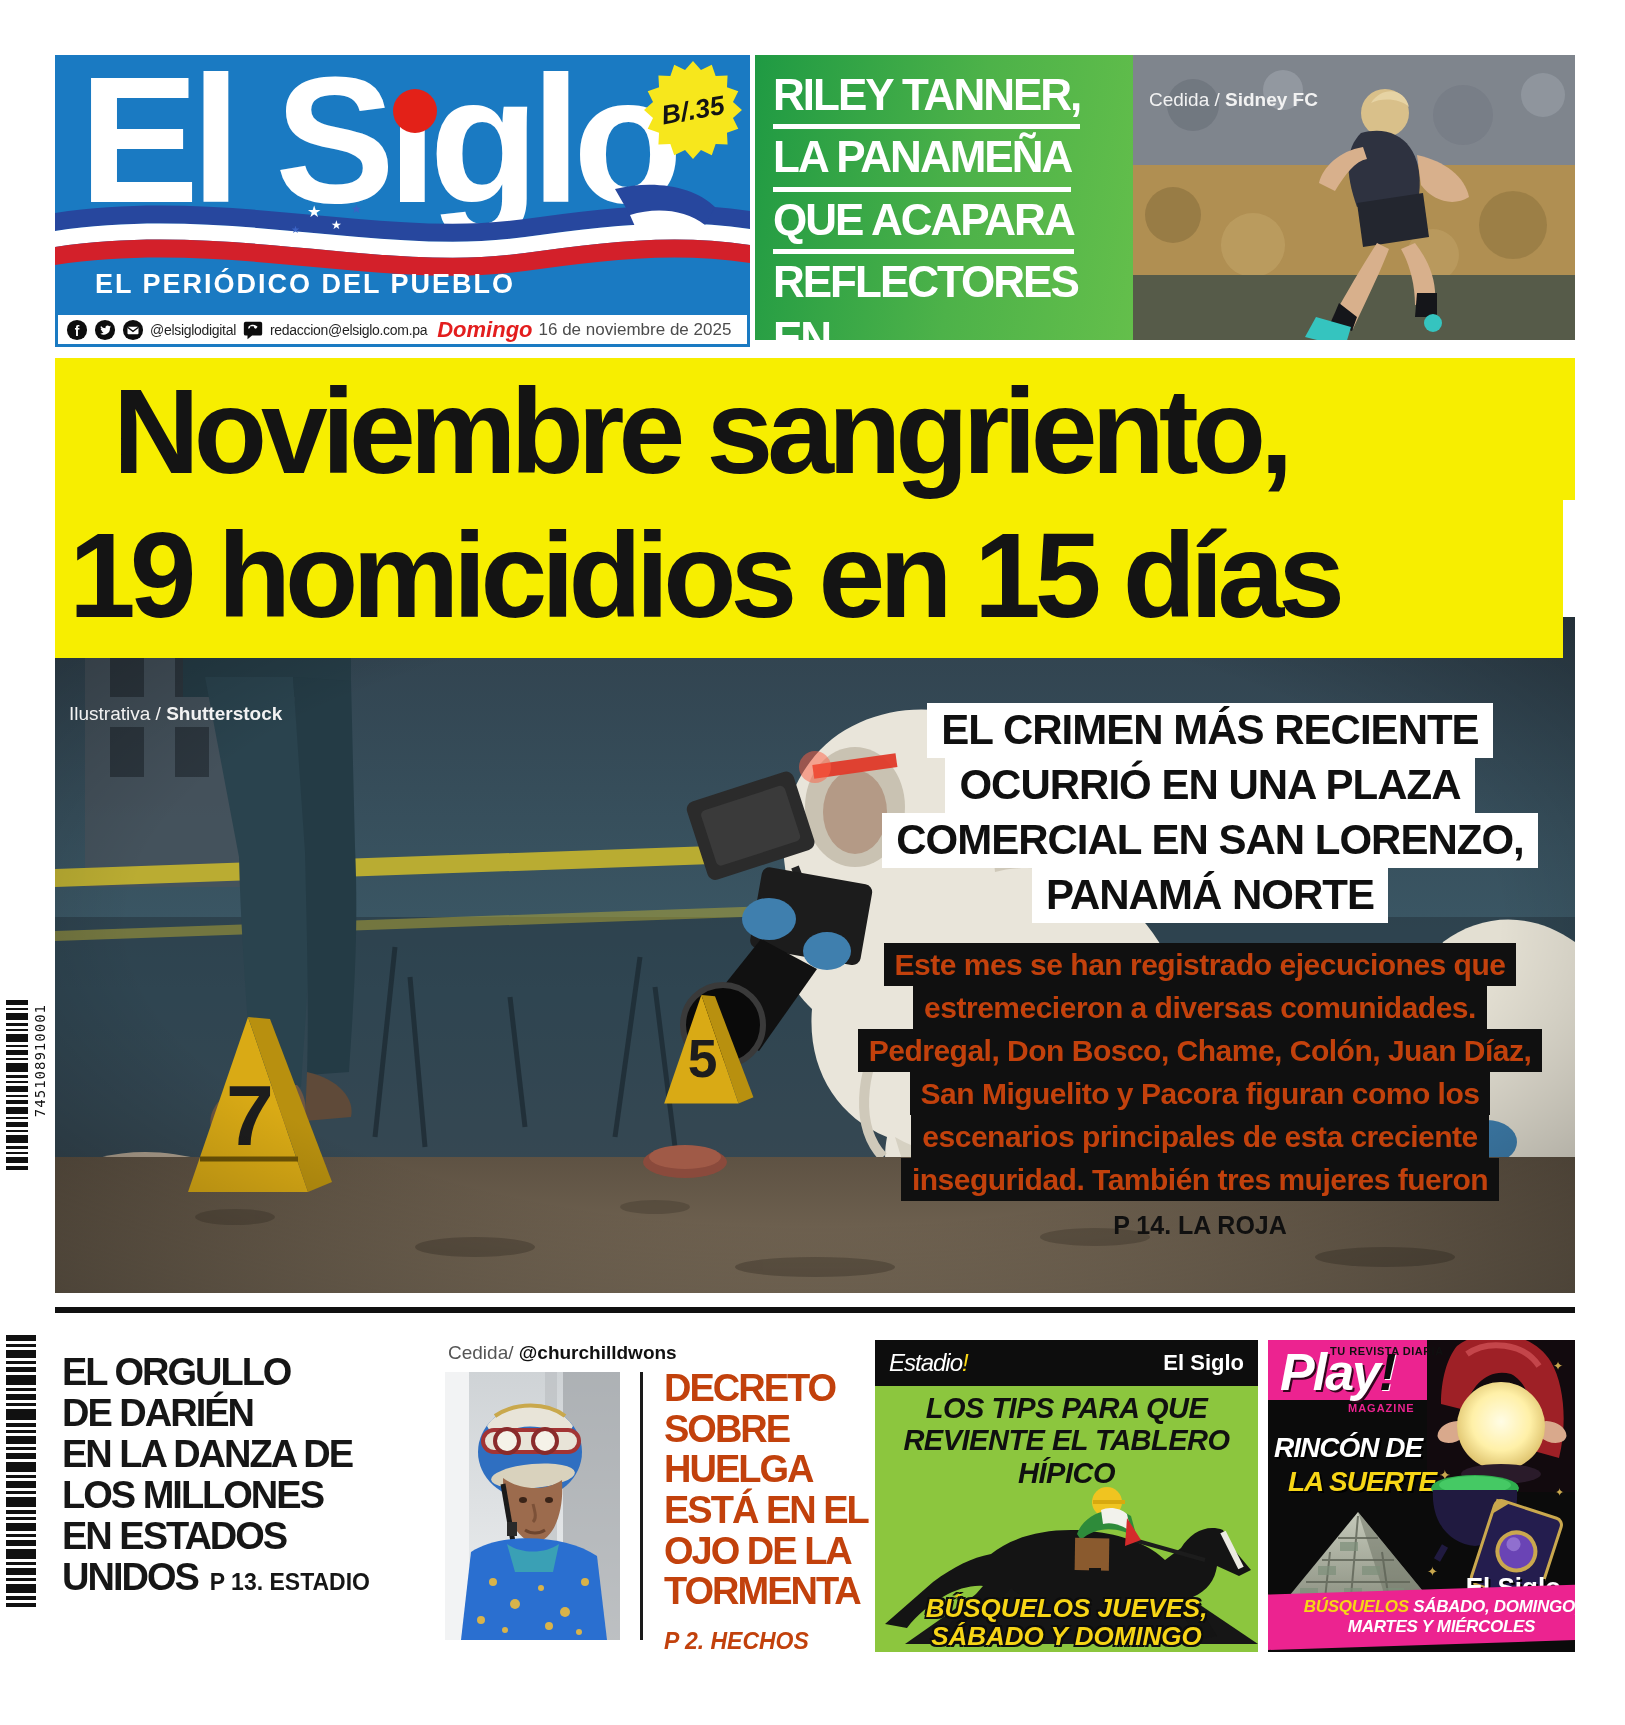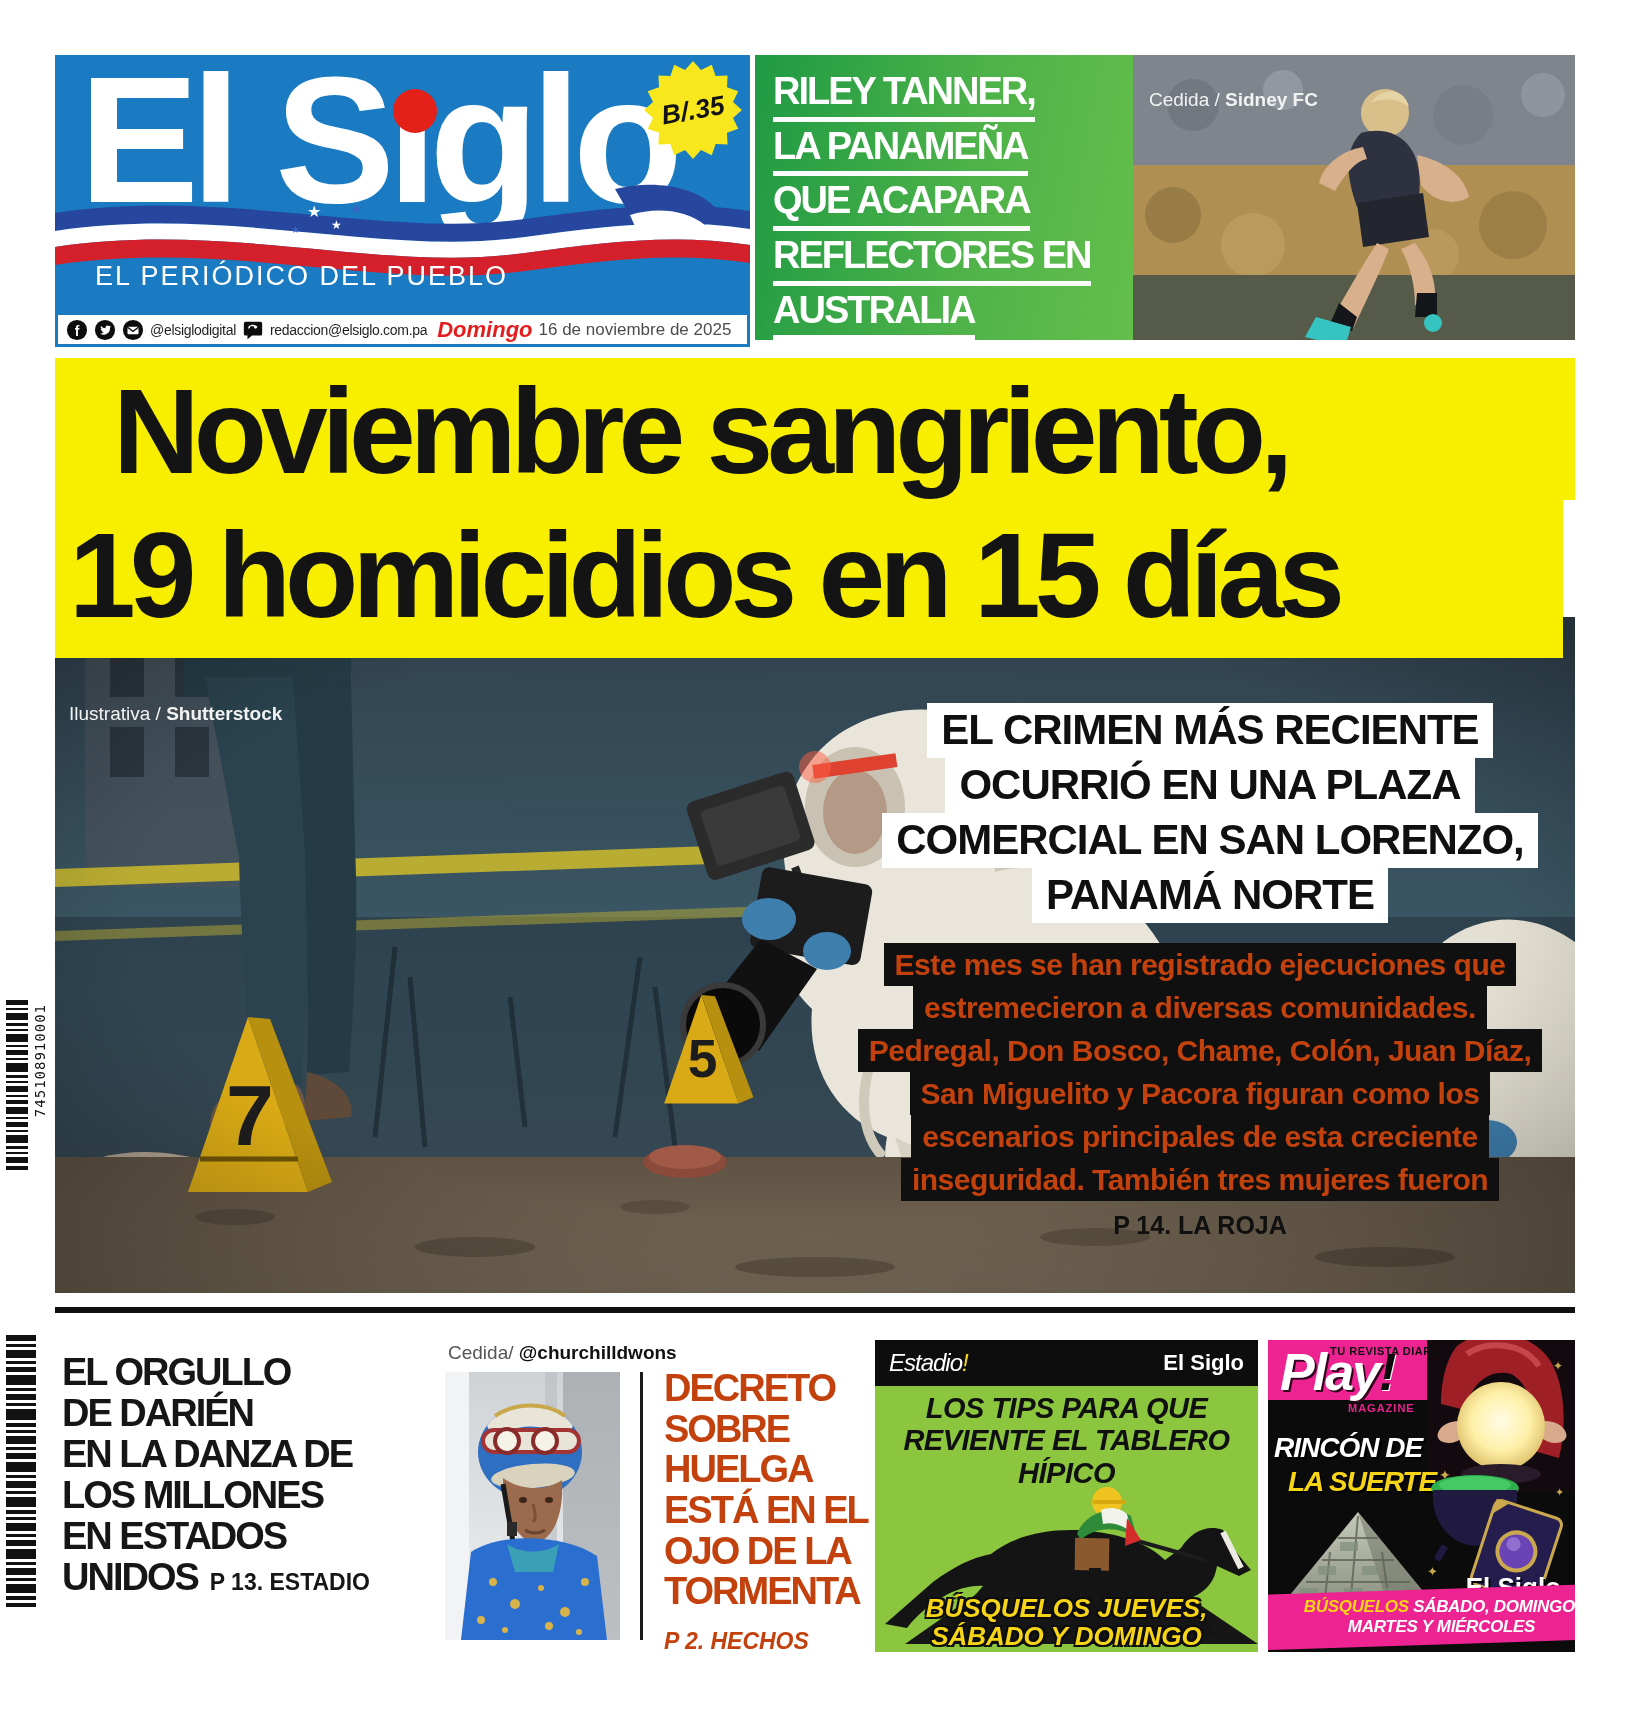--- a/index.html
+++ b/index.html
@@ -5,35 +5,35 @@
   html,body{margin:0;padding:0;background:#e9e9e9;}
   #page{position:relative;width:1625px;height:1725px;background:#ffffff;overflow:hidden;
         font-family:"Liberation Sans","DejaVu Sans",sans-serif;}
   .abs{position:absolute;}
   
   #masthead{left:55px;top:55px;width:580px;height:292px;text-align:right;}
   #masthead-blue{position:absolute;left:0;top:0;width:695px;height:257px;background:#1a7ac2;}
   #logo{position:absolute;left:24px;top:-14px;font-size:180px;font-weight:bold;color:#fff;
         letter-spacing:-8px;line-height:1.1;white-space:nowrap;}
   #logo-dot{position:absolute;left:338px;top:34px;width:44px;height:44px;border-radius:50%;background:#e32118;}
-  #masthead-tagline{position:absolute;left:40px;bottom:20px;font-size:27px;font-weight:normal;
+  #masthead-tagline{position:absolute;left:40px;bottom:12px;font-size:27px;font-weight:bold;
         color:#fff;letter-spacing:2px;}
   #price-badge{position:absolute;right:6px;top:4px;width:102px;height:102px;}
   #price-badge text{font-weight:bold;font-style:italic;}
   #masthead-bar{position:absolute;left:0;top:257px;width:695px;height:35px;background:#fff;
         border:3px solid #1a7ac2;box-sizing:border-box;display:flex;align-items:center;
         padding:0 8px;gap:6px;white-space:nowrap;overflow:hidden;}
   .soc-ic{width:22px;height:22px;flex:0 0 auto;}
   #social-handle,#email-text{font-size:14px;color:#1f1f1f;letter-spacing:-0.3px;}
   #day-name{font-size:22px;font-weight:bold;font-style:italic;color:#e31e1e;margin-left:4px;}
   #date-text{font-size:17px;color:#4c4c4c;}
   
   #green-box{left:755px;top:55px;width:378px;height:285px;box-sizing:border-box;
         background:linear-gradient(100deg,#1f9a43 0%,#4db249 55%,#64bf4b 100%);padding:12px 18px 0 18px;}
-  #green-box .g-line{font-size:38px;font-weight:bold;color:#fff;letter-spacing:-2px;line-height:1.28;}
+  #green-box .g-line{font-size:44px;font-weight:bold;color:#fff;letter-spacing:-2px;line-height:1.28;}
   #green-box .g-line span{display:inline-block;border-bottom:5px solid #fff;padding-bottom:1px;}
   #green-pref{font-size:24px;font-weight:bold;color:#fff;margin-top:7px;}
   
   #soccer-photo{left:1133px;top:55px;width:442px;height:285px;overflow:hidden;}
   .ph-credit{position:absolute;font-size:19px;color:#f2f2f2;}
   .ph-credit b{font-weight:bold;}
   
   .hl-band{background:#f7ee00;color:#141414;font-weight:bold;letter-spacing:-6px;z-index:3;
         white-space:nowrap;overflow:visible;}
   #hl1{left:55px;top:358px;width:1520px;height:142px;font-size:120px;line-height:146px;padding-left:58px;box-sizing:border-box;}

